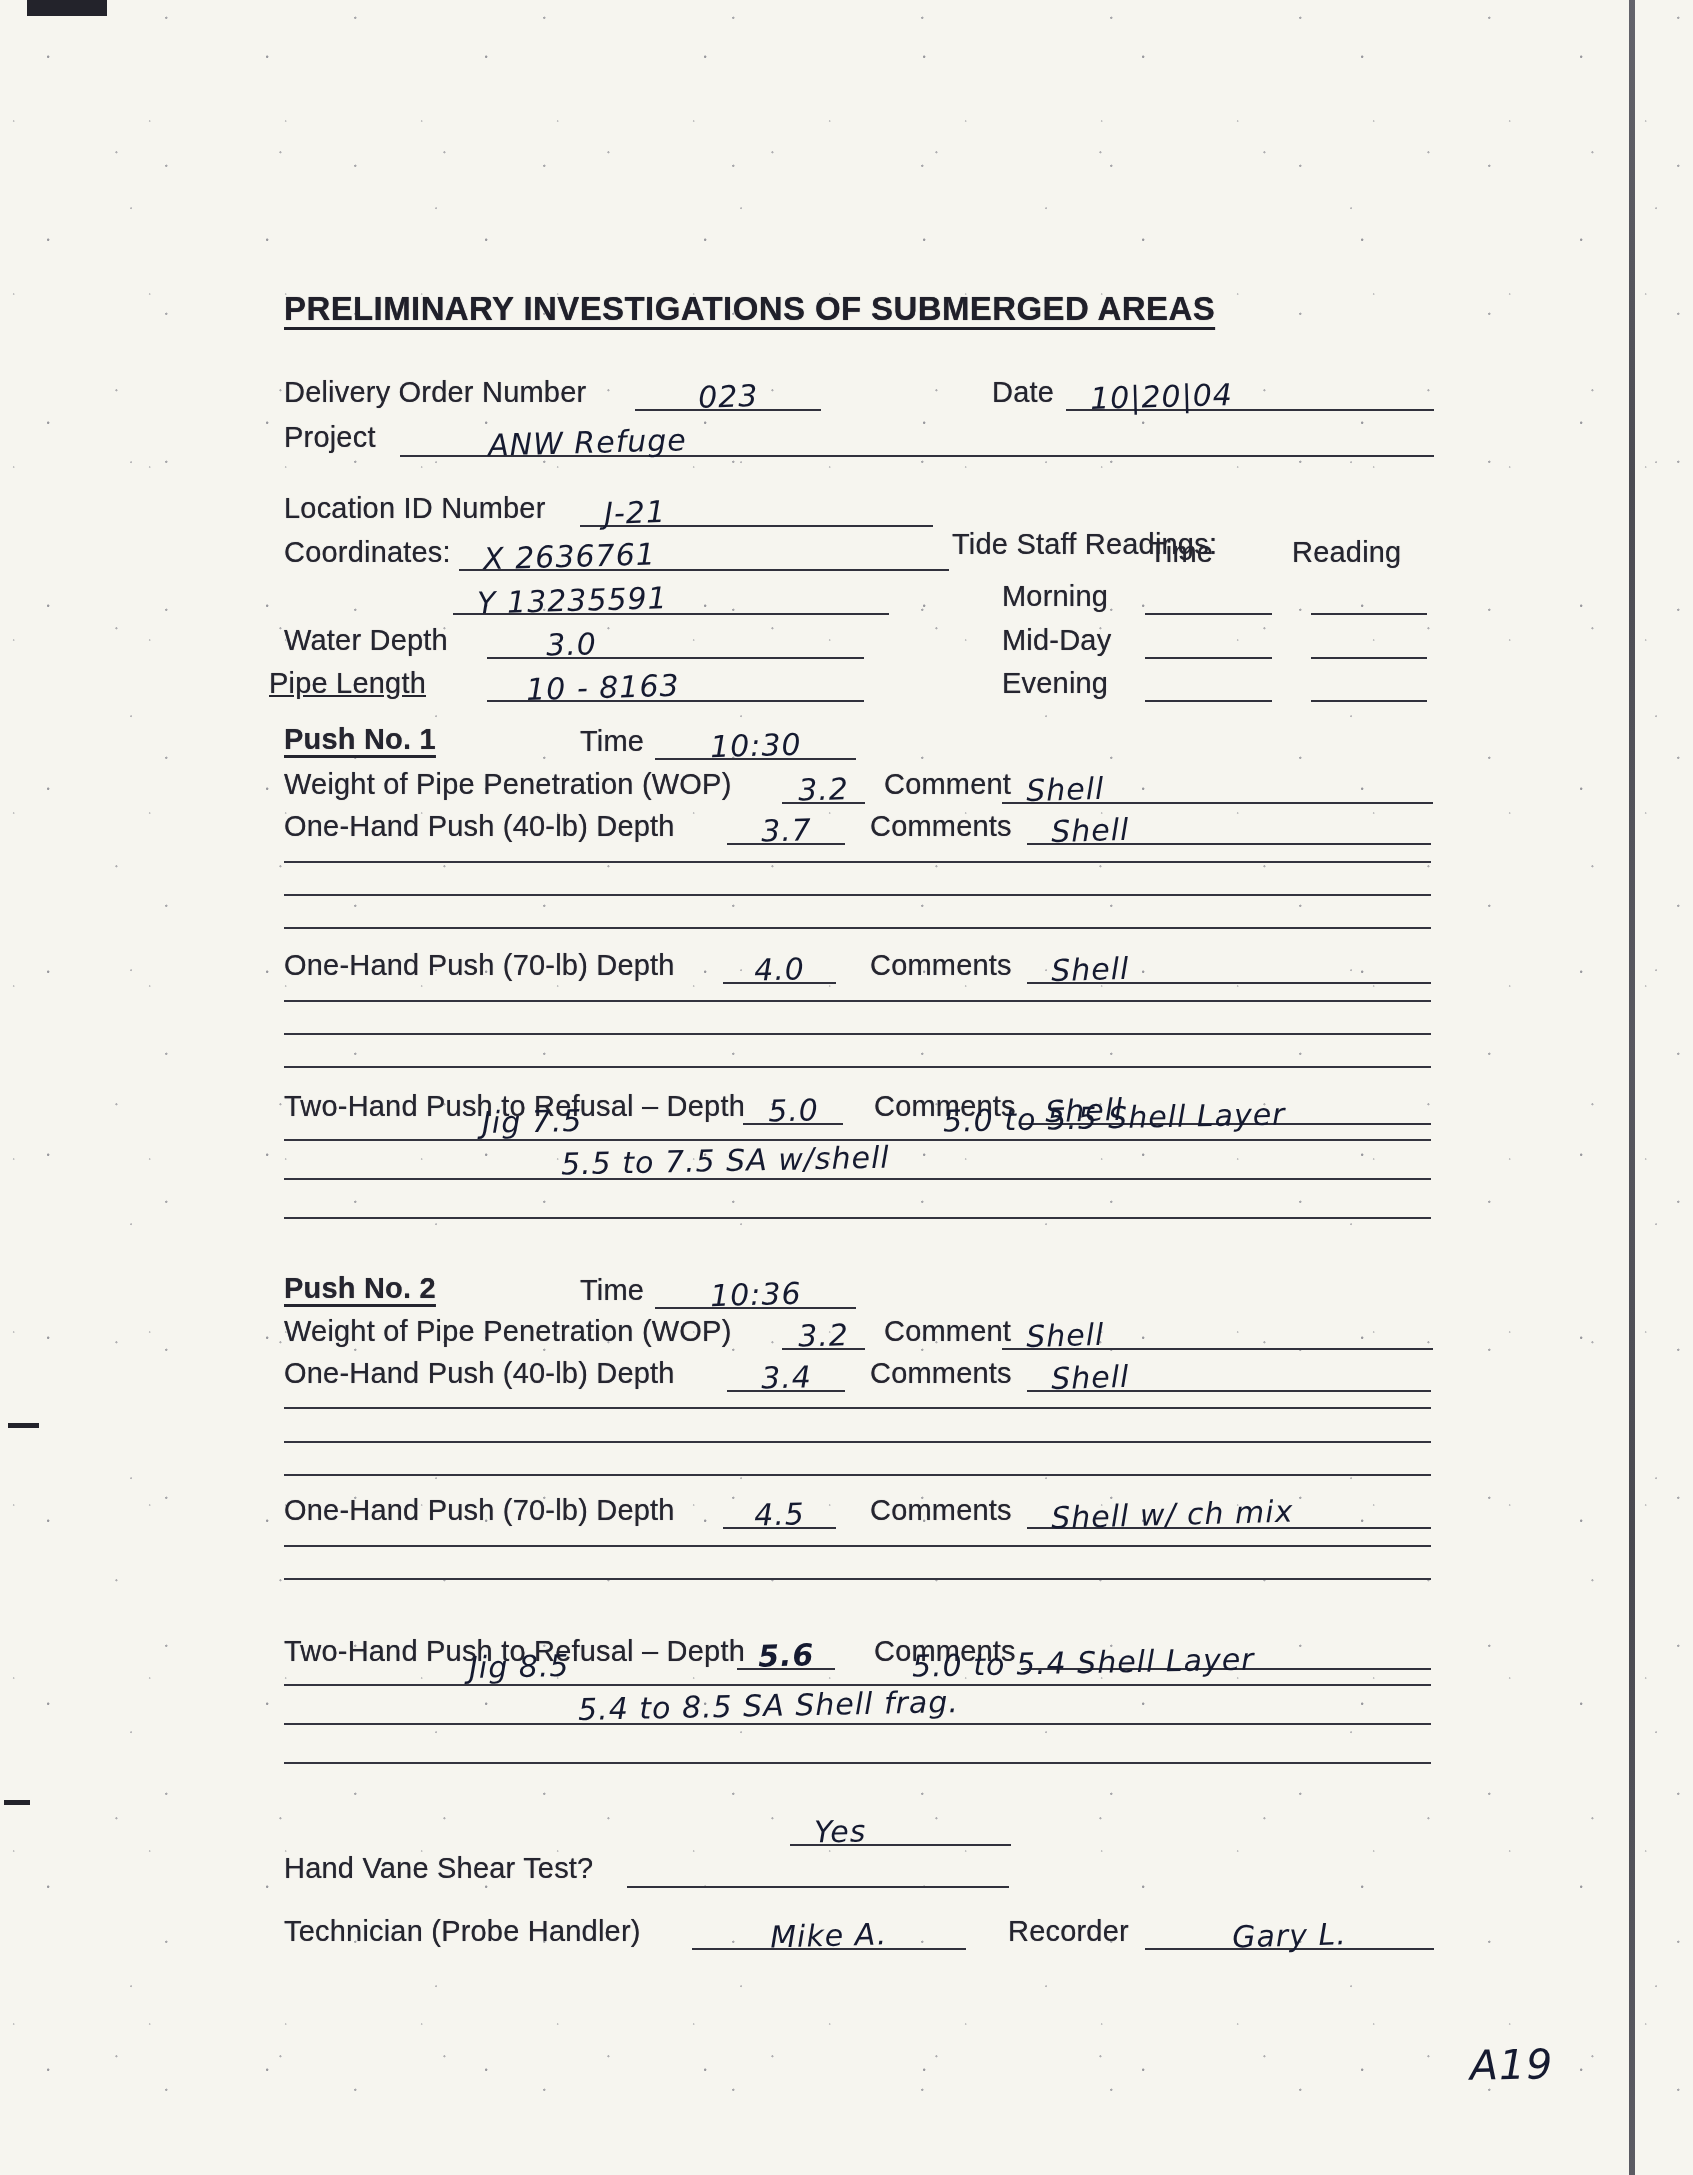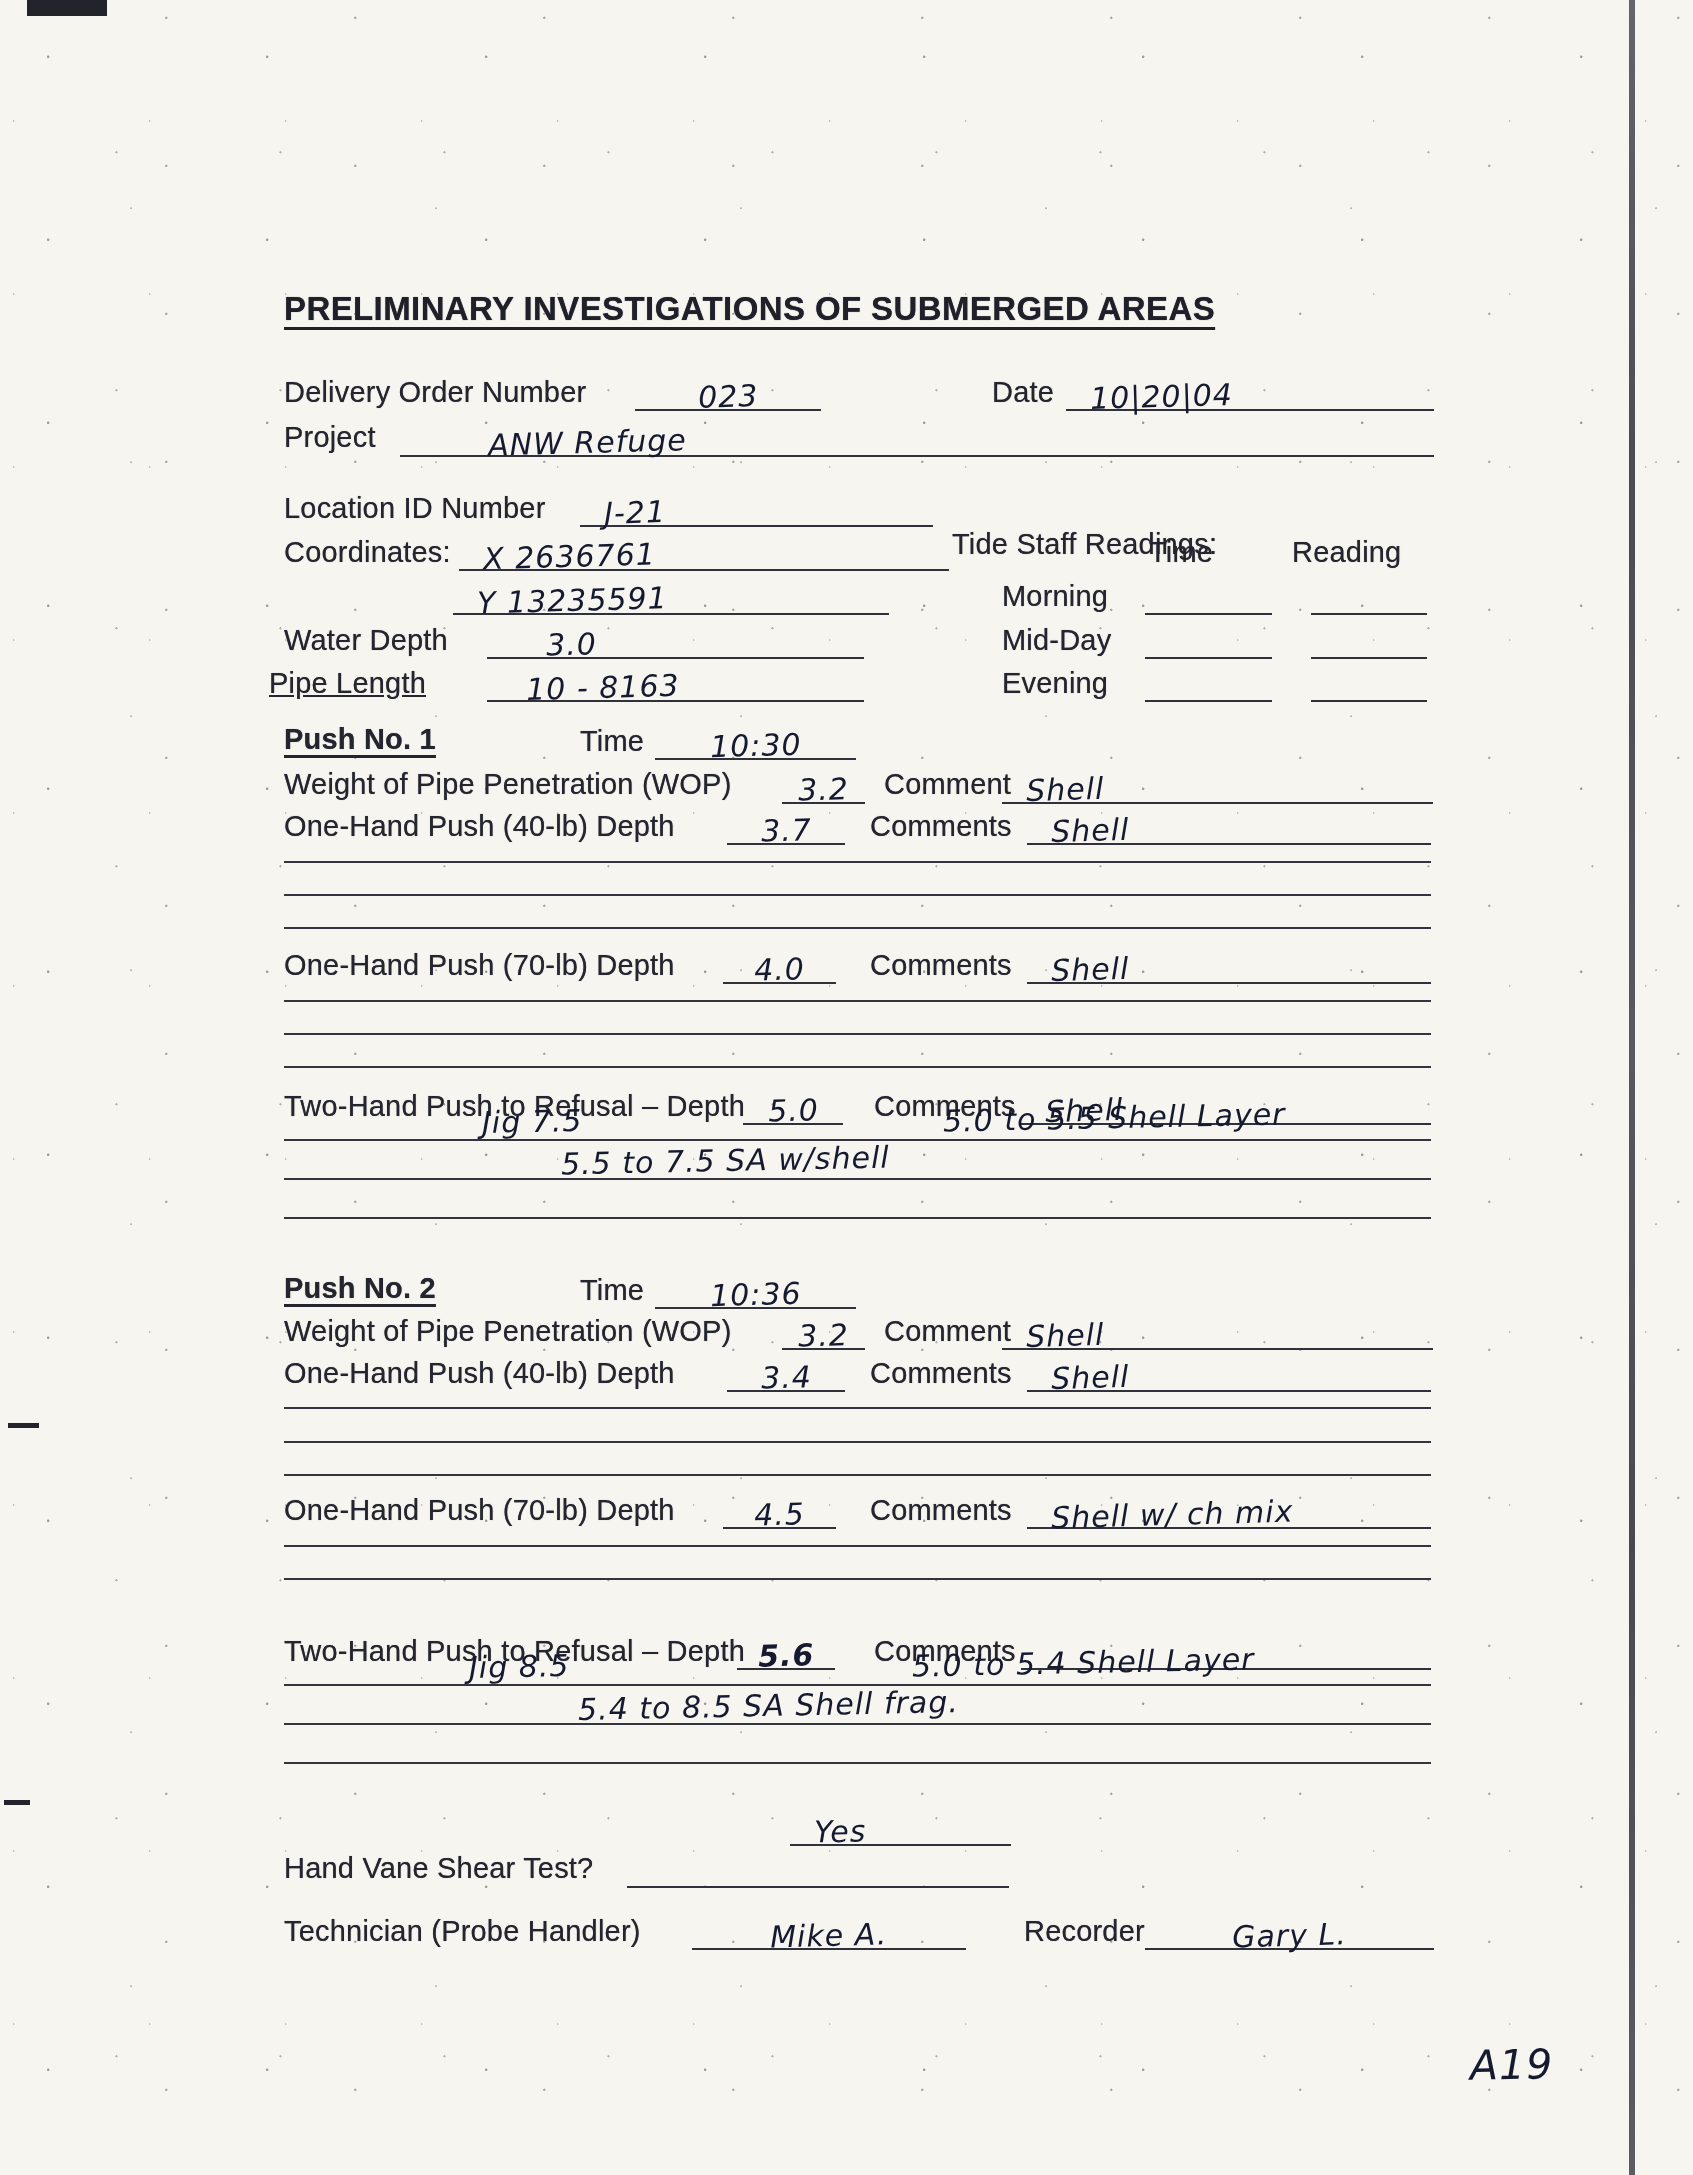--- a/index.html
+++ b/index.html
@@ -272,21 +272,21 @@
 
   <div class="lbl" style="left:284px; top:1852px;">Hand Vane Shear Test?</div>
   <div class="slot" style="left:627px; top:1849px; width:382px;">
     <span class="hw"></span>
   </div>
 
   <div class="lbl" style="left:284px; top:1915px;">Technician (Probe Handler)</div>
   <div class="slot" style="left:692px; top:1911px; width:274px;">
     <span class="hw">Mike A.</span>
   </div>
-  <div class="lbl" style="left:1008px; top:1915px;margin-left:16px;">Recorder</div>
+  <div class="lbl" style="left:1008px; top:1915px;">Recorder</div>
   <div class="slot" style="left:1145px; top:1911px; width:289px;">
     <span class="hw">Gary L.</span>
   </div>
 
   <span class="hw free big" style="left:1470px; top:2041px;">A19</span>
 
 </div>
 
 
 </body></html>

